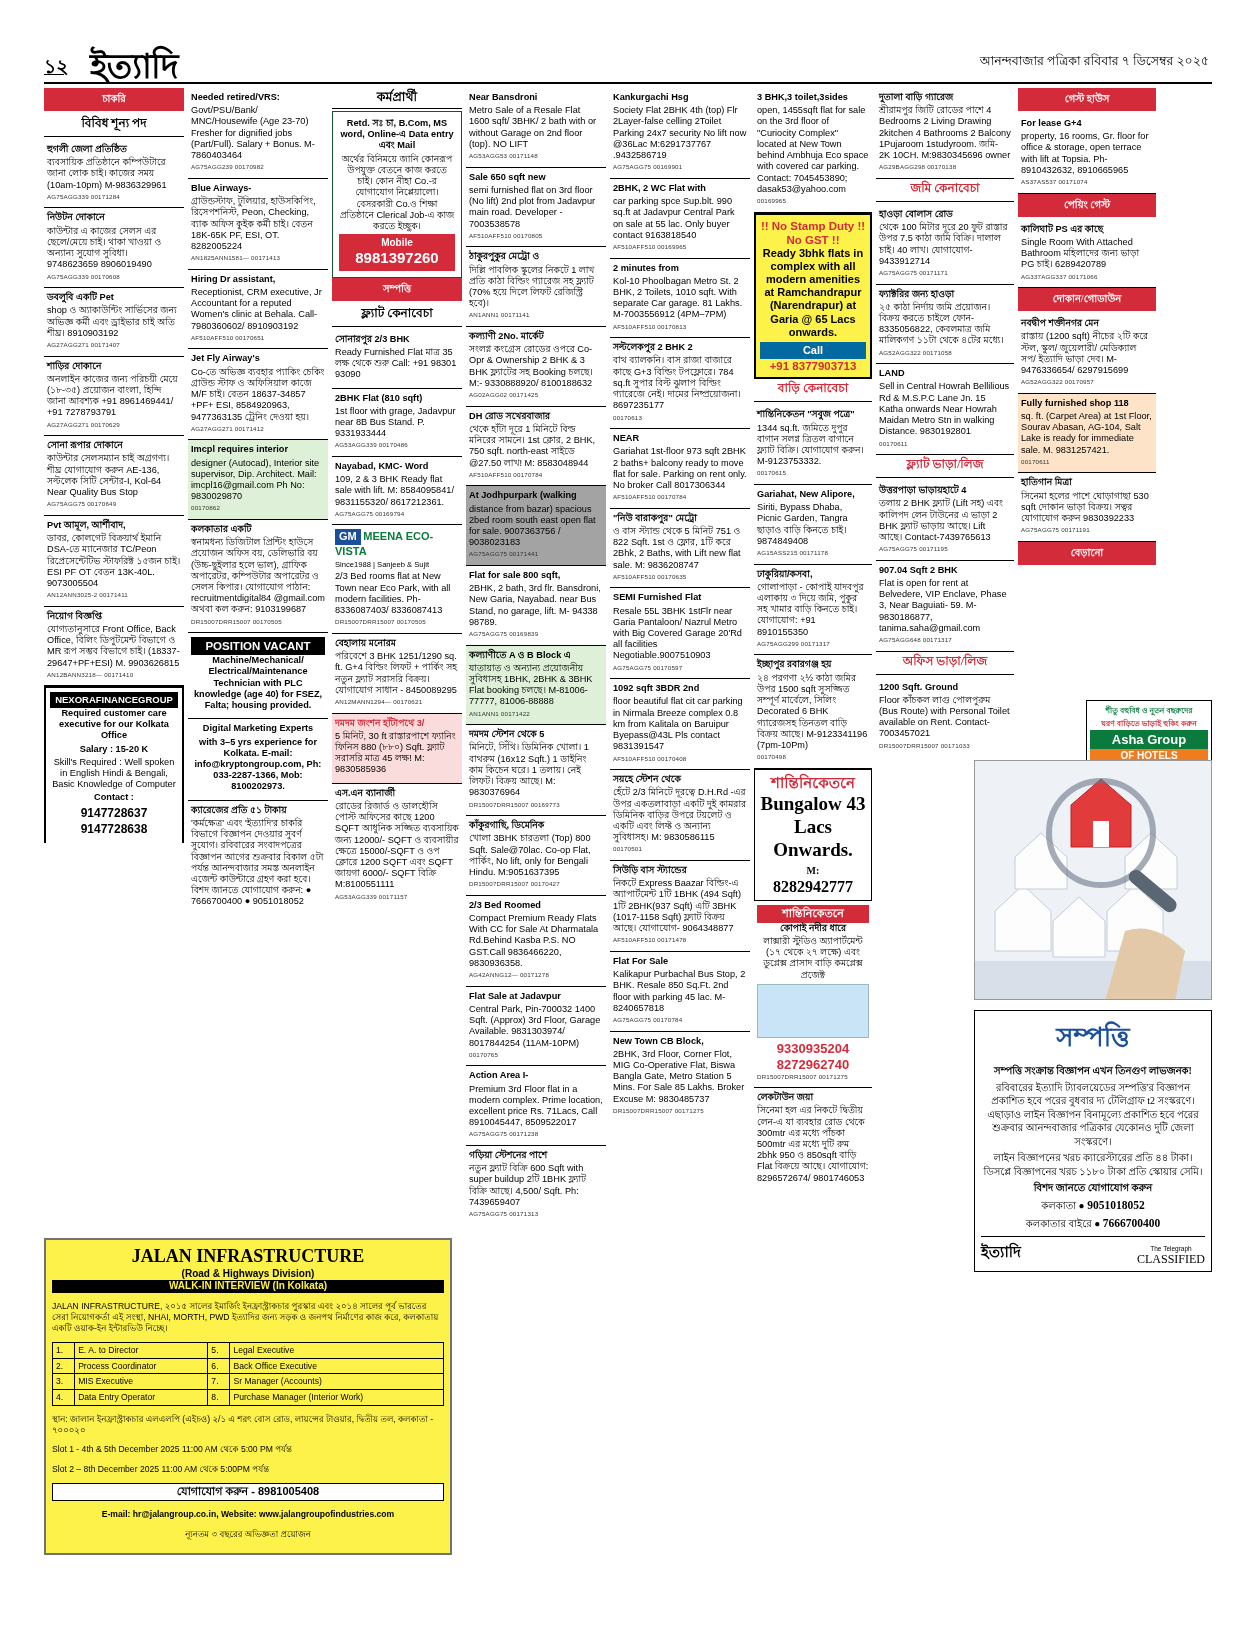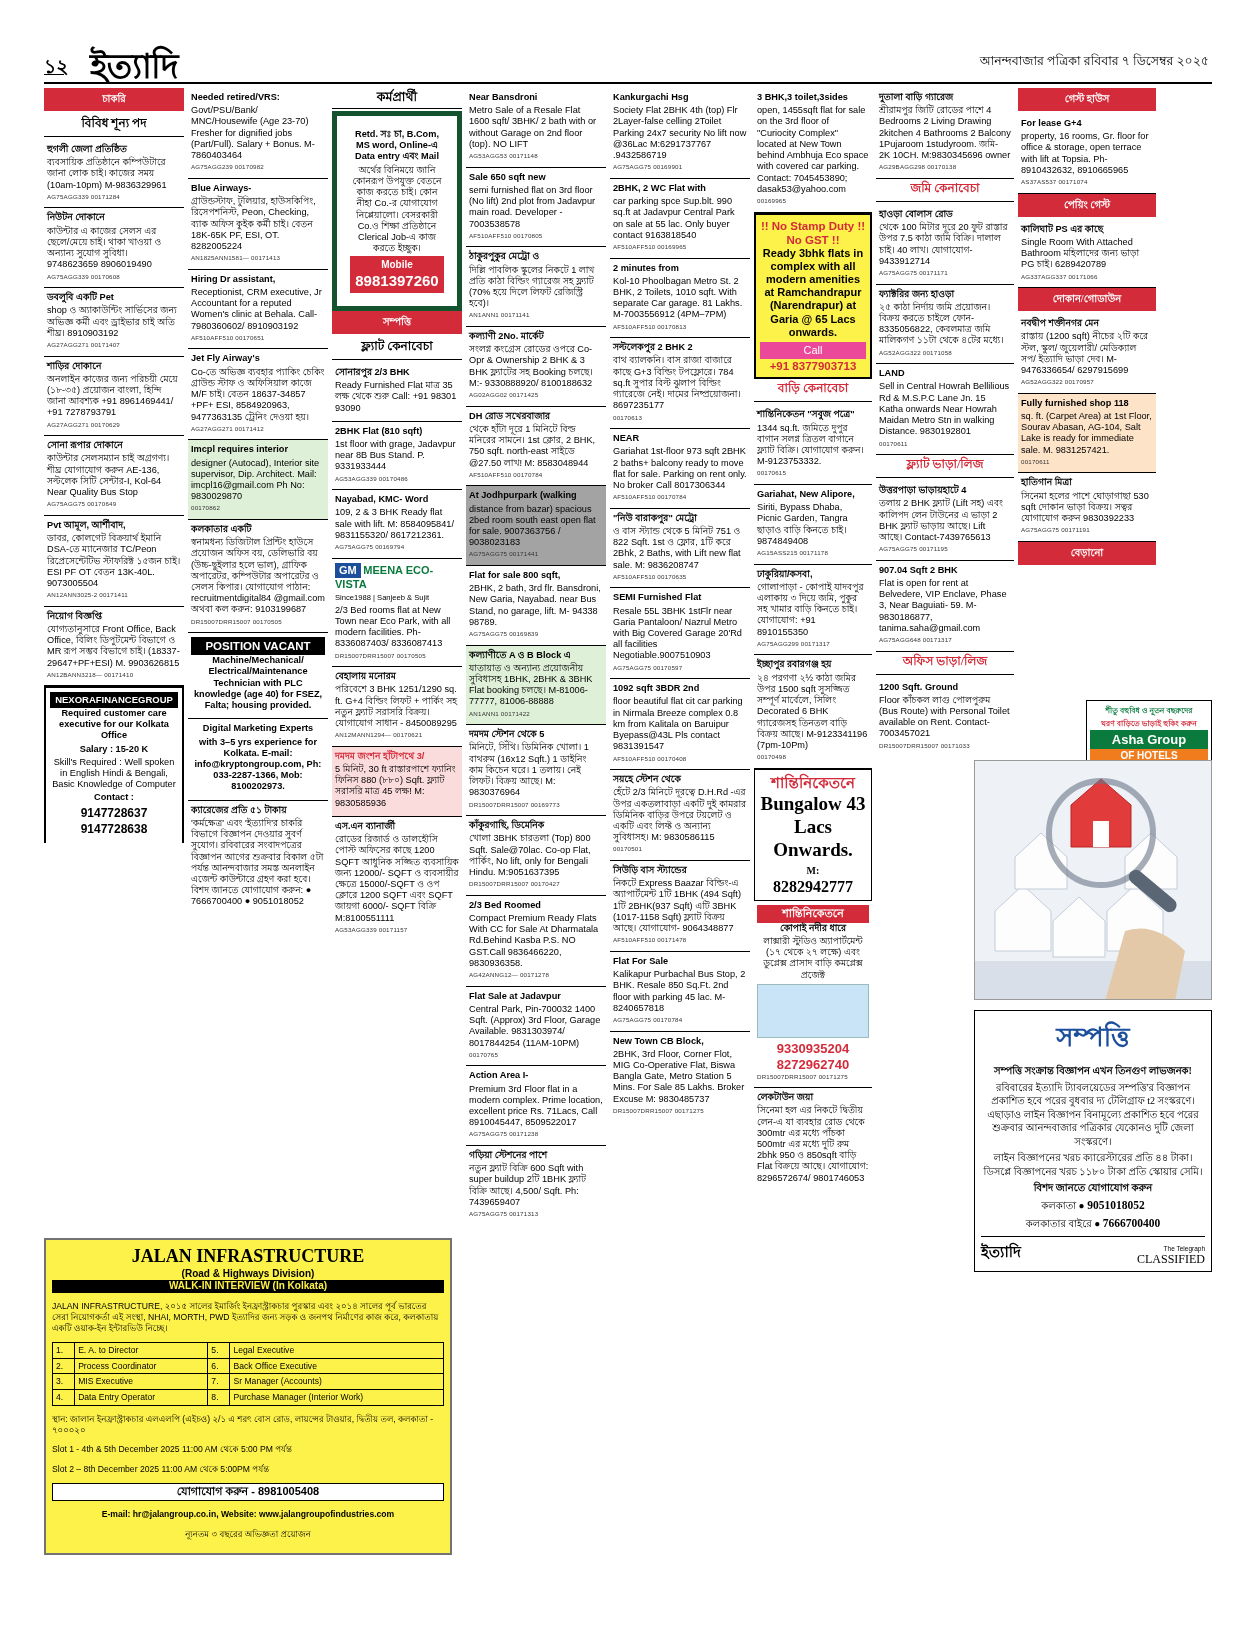--- a/index.html
+++ b/index.html
@@ -37,21 +37,21 @@
   .b { font-weight:bold; }
   .ctr { text-align:center; }
   .code { font-size:6.2px; color:#333; text-align:left; letter-spacing:.2px; }
   .big { font-size:12px; }
 
   
   .sechead { background:#d32b3a; color:#fff; text-align:center; font-weight:bold; font-size:10px; padding:3px 8px; margin:0 0 3px 0; font-family:"Liberation Serif", serif; }
   .subhead { text-align:center; font-weight:bold; font-size:12px; font-family:"Liberation Serif", serif; border-bottom:1px solid #000; padding-bottom:2px; margin:0 0 3px 0;}
   .plainhead { text-align:center; font-weight:bold; font-size:12.5px; font-family:"Liberation Serif", serif; margin:0 0 2px 0; }
 
-  .boxed { border:5px solid #14532d; padding:13px; }
+  .boxed { border:1px solid #14532d; padding:6px; }
   .hl-green { background:#dff0d8; }
   .hl-yellow { background:#a3a3a3; }
   .hl-pink { background:#fbdcdc; }
   .hl-orange { background:#fde3c8; }
 
   .redtxt { color:#d32b3a; }
 
   .mobilebar { background:#d32b3a; color:#fff; text-align:center; font-weight:bold; font-size:15px; padding:3px 0; }
   .vacantbar { background:#000; color:#fff; text-align:center; font-weight:bold; font-size:11.5px; padding:2px 0; }
 
@@ -78,21 +78,21 @@
   .asha .o { background:#f07c1e; color:#fff; font-weight:bold; font-size:10px; text-align:center; padding:1px; }
 
   .bungalow { border:1px solid #000; text-align:center; padding:4px 2px; font-family:"Liberation Serif", serif; }
   .bungalow .l1 { color:#d32b3a; font-weight:bold; font-size:15px; }
   .bungalow .l2 { font-weight:bold; font-size:19px; }
   .bungalow .l3 { font-weight:bold; font-size:16px; }
 
   .stampbox { border:2px solid #000; background:#fdf24a; text-align:center; padding:4px; }
   .stampbox .top { color:#d32b3a; font-weight:bold; font-size:11.5px; }
   .stampbox .mid { font-weight:bold; font-size:11px; line-height:1.2; }
-  .stampbox .call { background:#ec4899; color:#fff; font-weight:normal; font-size:11px; padding:2px; margin-top:3px; }
+  .stampbox .call { background:#0369a1; color:#fff; font-weight:bold; font-size:11px; padding:2px; margin-top:3px; }
   .tiny { font-size:7.6px; }
   .gmlogo { display:inline-block; background:#1b4f9c; color:#fff; font-weight:bold; font-size:11px; padding:1px 4px; }
   .ecovista { color:#0a7a3d; font-weight:bold; font-size:11px; }
 </style>
 </head>
 <body>
 
 <div class="page">
 
   <div class="pageno">১২</div>
@@ -564,21 +564,21 @@
     <p>
       <span>কলকাতা ●</span>
       <span class="num">9051018052</span>
     </p>
     <p>
       <span>কলকাতার বাইরে ●</span>
       <span class="num">7666700400</span>
     </p>
     <div style="display:flex;justify-content:space-between;align-items:flex-end;border-top:1px solid #000;padding-top:3px;margin-top:4px;">
       <span style="font-family:'Liberation Serif',serif;font-weight:bold;font-size:15px;">ইত্যাদি</span>
-      <span style="text-align:right;line-height:1;margin-left:20px;">
+      <span style="text-align:center;line-height:1;margin-left:20px;">
         <span style="display:block;font-size:6.5px;">The Telegraph</span>
         <span style="display:block;font-size:12px;font-family:'Liberation Serif',serif;">CLASSIFIED</span>
       </span>
     </div>
   </div>
 
   <div class="jalan">
     <h2>JALAN INFRASTRUCTURE</h2>
     <div class="sub">(Road &amp; Highways Division)</div>
     <div class="sub" style="background:#000;color:#fdf24a;">WALK-IN INTERVIEW (In Kolkata)</div>

